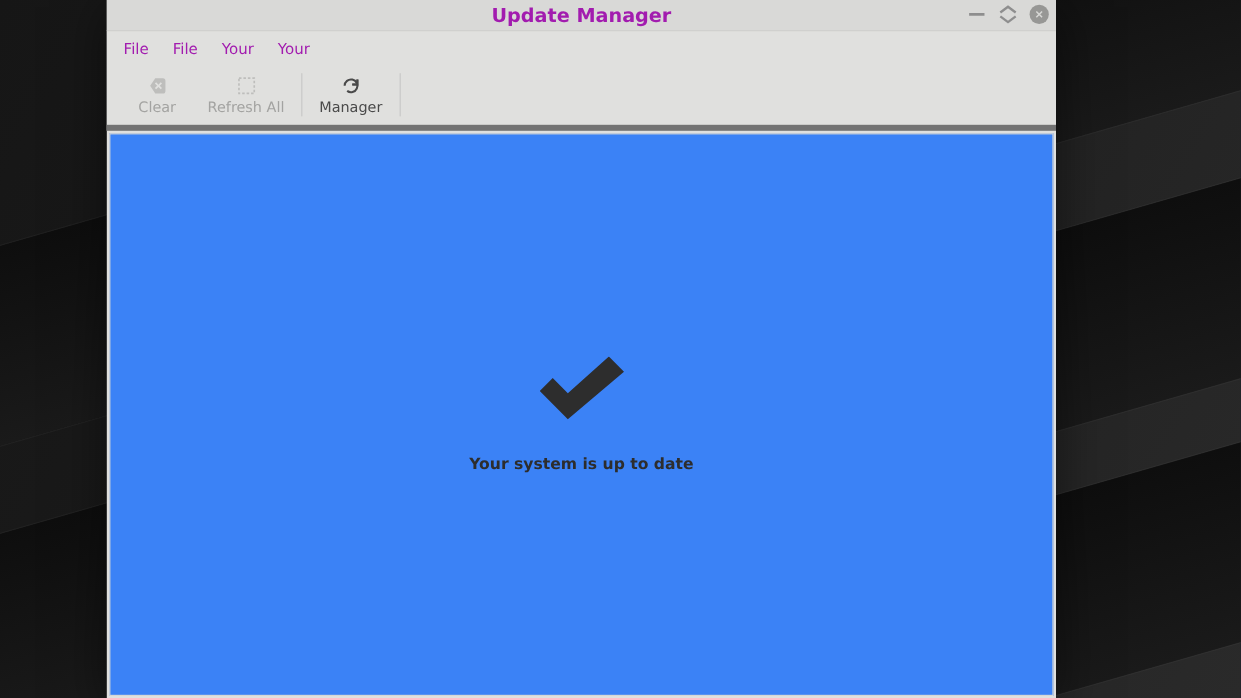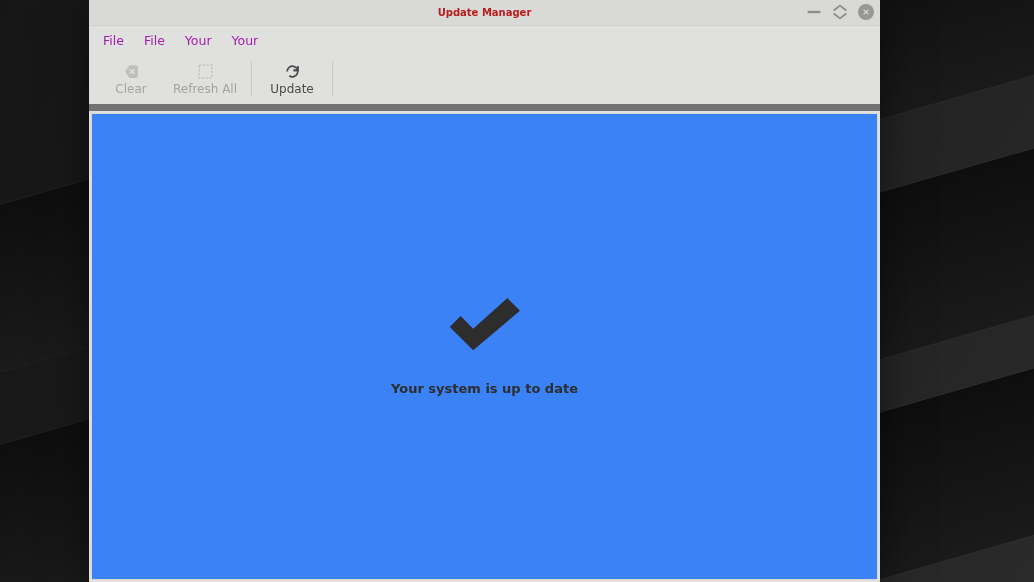--- a/index.html
+++ b/index.html
@@ -39,22 +39,22 @@
     color: #555;
   }
 
   
   .titlebar {
     height: 26px;
     background: #d9d9d7;
     border-bottom: 1px solid #d0d0ce;
     display:flex; align-items:center; justify-content:center;
     position:relative;
-    font-size: 10px;
-    color: #b91c1c;
+    font-size: 16px;
+    color: #a21caf;
     font-weight:600;
   }
   .win-controls {
     position:absolute; right:6px; top:4px;
     display:flex; gap:10px; align-items:center;
   }
   .win-btn {
     width:16px; height:16px;
     display:inline-flex; align-items:center; justify-content:center;
     color:#8e8e8e;
@@ -83,21 +83,21 @@
     cursor:pointer;
   }
 
   
   .toolbar {
     display:flex;
     align-items:center;
     gap:0;
     padding: 4px 8px 6px 8px;
     background:#e0e0de;
-    border-bottom: 7px solid #737373;
+    border-bottom: 5px solid #737373;
   }
   .tool-btn {
     display:flex; flex-direction:column; align-items:center; justify-content:center;
     min-width:68px;
     padding:2px 8px;
     color:#4a4a4a;
     font-size:12px;
     cursor:pointer;
   }
   .tool-btn.disabled { color:#a3a3a1; cursor:default; }
@@ -187,21 +187,21 @@
     <div class="tool-sep"></div>
 
     <div class="tool-btn">
       <span class="ticon">
         <svg viewBox="0 0 16 16" fill="none" stroke="currentColor" stroke-width="1.6">
             <path d="M3 8a5 5 0 1 1 2 4"></path>
             <path d="M13 3v4h-4" fill="none"></path>
             <polyline points="13 3 13 7 9 7"></polyline>
           </svg>
       </span>
-      <span>Update</span>
+      <span>Manager</span>
     </div>
 
     <div class="tool-sep"></div>
 
 
   </div>
 
   <div class="content">
     <div class="check-area">
       <span class="checkmark">

